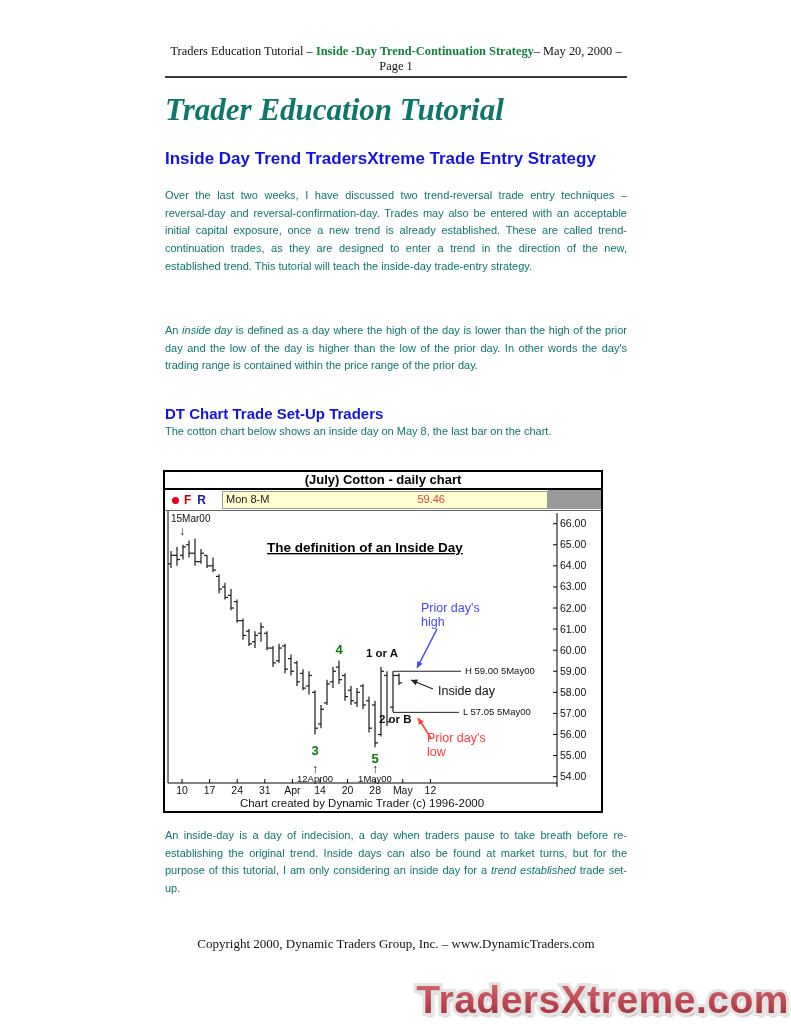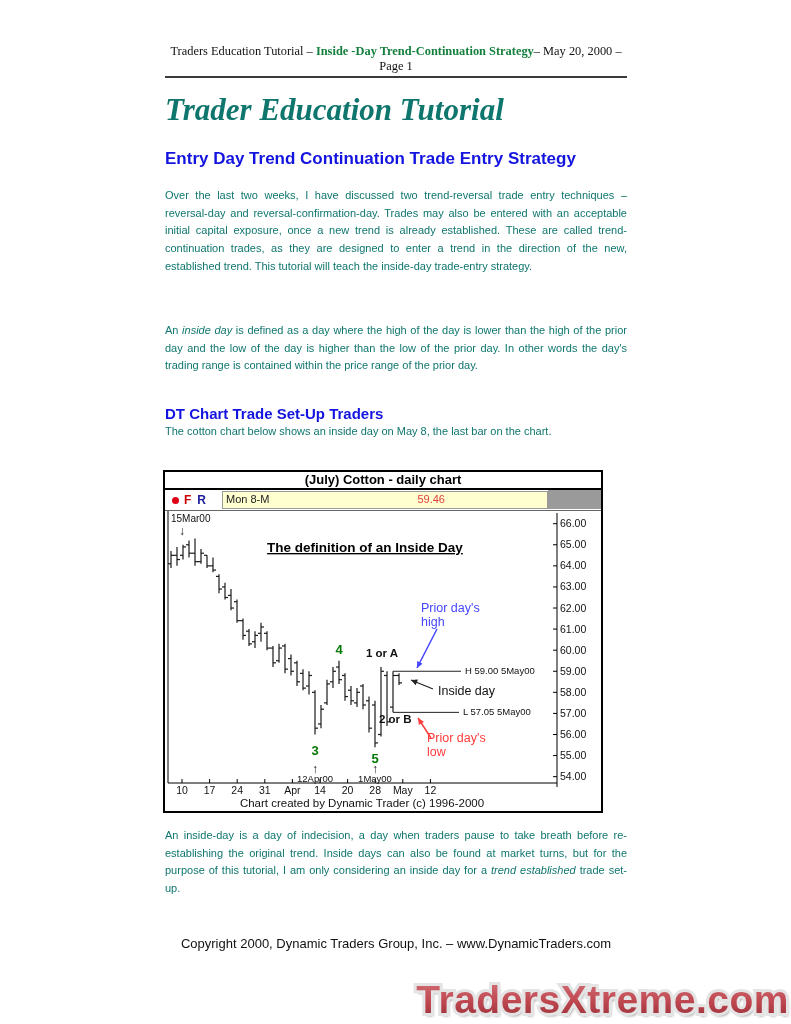--- a/index.html
+++ b/index.html
@@ -32,21 +32,21 @@
        font-family:"Liberation Serif",serif;font-style:italic;font-weight:bold;
        font-size:31px;color:#0f766e;}
   .doc-subtitle{position:absolute;left:165px;top:149px;font-weight:bold;
        font-size:17px;color:#1414e0;}
   .para{position:absolute;left:165px;width:462px;text-align:justify;
        font-size:11px;line-height:17.7px;color:#0f766e;}
   .p1{top:187px;} .p2{top:322px;} .p3{top:423px;} .p4{top:827px;}
   .sec-head{position:absolute;left:165px;top:405px;font-weight:bold;
        font-size:15px;color:#1414e0;}
   .footer{position:absolute;left:165px;top:936px;width:462px;text-align:center;
-       font-family:Liberation Sans, sans-serif;font-size:13px;color:#111;}
+       font-family:Liberation Serif, serif;font-size:13px;color:#111;}
 
   
   .fig{position:absolute;left:163px;top:470px;width:436px;height:339px;
        border:2px solid #000;background:#fff;}
   .fig-title{height:16px;line-height:16px;text-align:center;font-weight:bold;
        font-size:13px;color:#000;border-bottom:2px solid #000;background:#fff;}
   .fig-toolbar{height:20px;border-bottom:1px solid #666;display:flex;
        align-items:center;background:#fff;}
   .dot{width:7px;height:7px;border-radius:50%;background:#e00016;margin:0 5px 0 7px;flex:none;}
   .tb-f{color:#cc0000;font-weight:bold;font-size:12px;margin-right:6px;flex:none;}
@@ -75,21 +75,21 @@
     <span class="base">TC4S.net</span>
   </div>
 
   <div class="hdr">
     <span>Traders Education Tutorial – </span><span class="em">Inside -Day Trend-Continuation Strategy</span><span>– May 20, 2000 –</span><br>
     <span>Page 1</span>
   </div>
   <div class="hdr-rule"></div>
 
   <div class="doc-title">Trader Education Tutorial</div>
-  <div class="doc-subtitle">Entry Day Trend Continuation Trade Entry Strategy</div>
+  <div class="doc-subtitle">Inside Day Trend TradersXtreme Trade Entry Strategy</div>
 
   <div class="para p1">Over the last two weeks, I have discussed two trend-reversal trade entry techniques – reversal-day and reversal-confirmation-day. Trades may also be entered with an acceptable initial capital exposure, once a new trend is already established. These are called trend-continuation trades, as they are designed to enter a trend in the direction of the new, established trend. This tutorial will teach the inside-day trade-entry strategy.</div>
 
   <div class="para p2"><span>An </span><i>inside day</i><span> is defined as a day where the high of the day is lower than the high of the prior day and the low of the day is higher than the low of the prior day. In other words the day's trading range is contained within the price range of the prior day.</span></div>
 
   <div class="sec-head">DT Chart Trade Set-Up Traders</div>
   <div class="para p3">The cotton chart below shows an inside day on May 8, the last bar on the chart.</div>
 
   <div class="fig">
     <div class="fig-title">(July) Cotton - daily chart</div>

